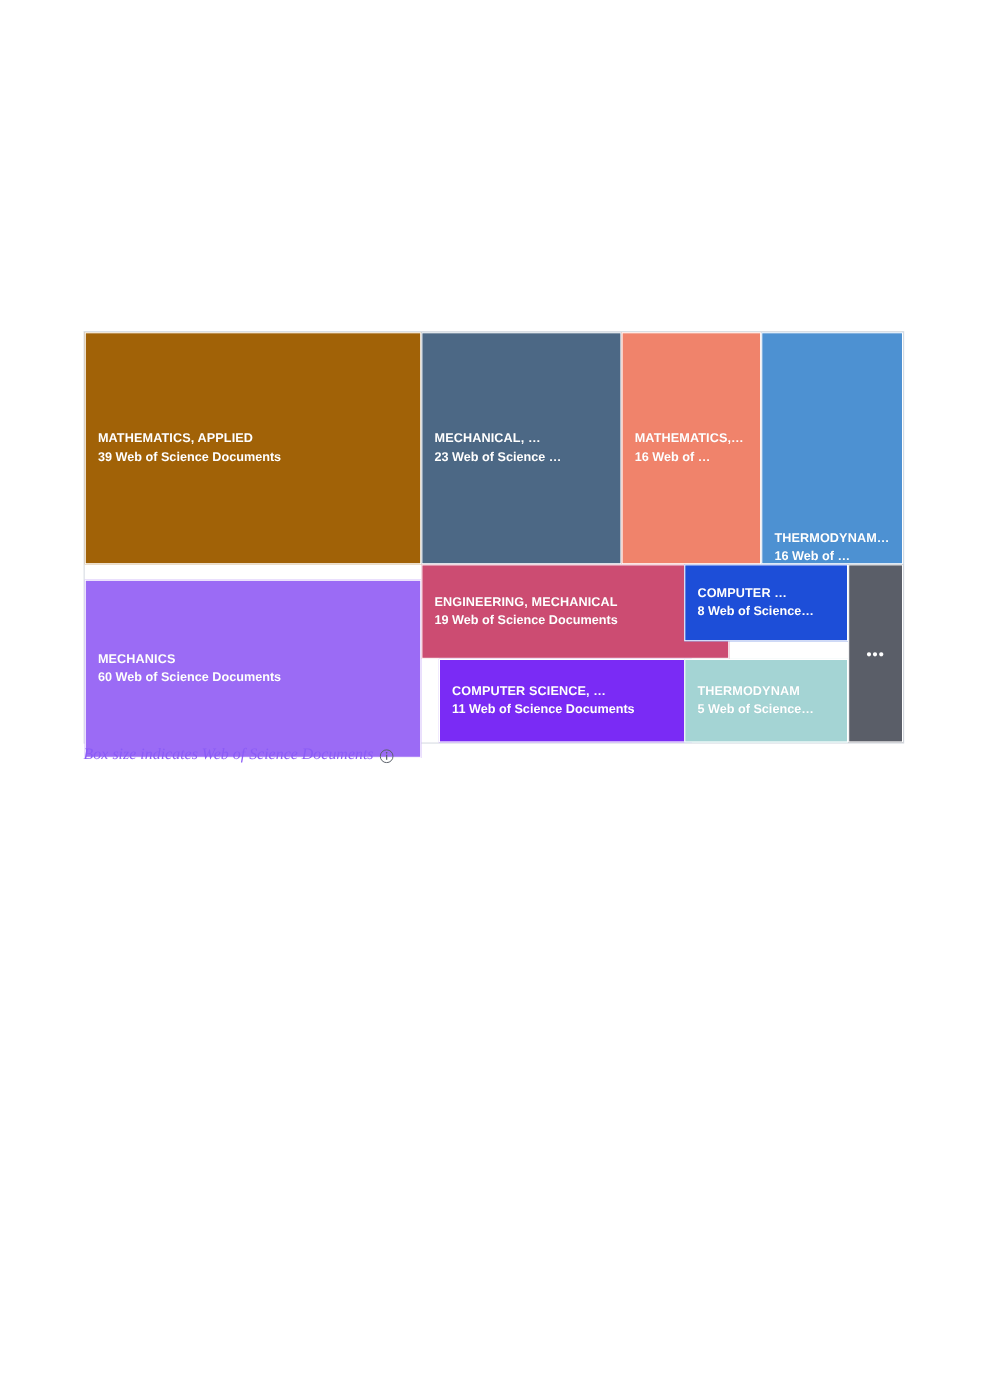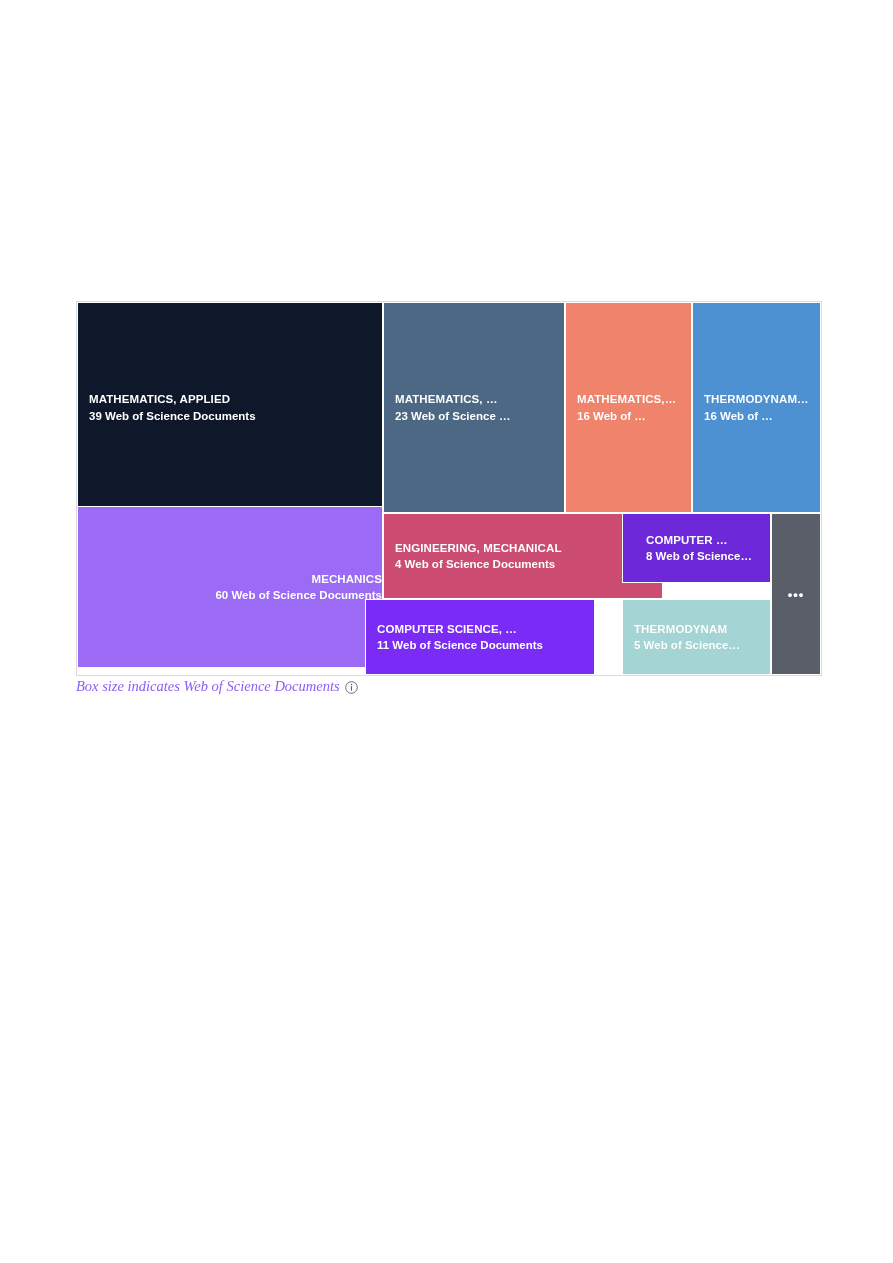--- a/index.html
+++ b/index.html
@@ -110,56 +110,56 @@
     top: 1px;
   }
 </style>
 </head>
 <body>
 
 <div id="treemap-figure">
 
   <div id="treemap-plot">
 
-    <div class="tm-tile" style="left:0px; top:0px; width:306px; height:211px; background:#0f172a;">
+    <div class="tm-tile" style="left:0px; top:0px; width:306px; height:211px; background:#a16207;">
       <div class="tm-label">MATHEMATICS, APPLIED</div>
       <div class="tm-value">39 Web of Science Documents</div>
     </div>
 
     <div class="tm-tile" style="left:306px; top:0px; width:182px; height:211px; background:#4C6885;">
-      <div class="tm-label">MATHEMATICS, …</div>
+      <div class="tm-label">MECHANICAL, …</div>
       <div class="tm-value">23 Web of Science …</div>
     </div>
 
     <div class="tm-tile" style="left:488px; top:0px; width:127px; height:211px; background:#F0836B;justify-content:center;">
       <div class="tm-label">MATHEMATICS,…</div>
       <div class="tm-value">16 Web of …</div>
     </div>
 
-    <div class="tm-tile" style="left:615px; top:0px; width:129px; height:211px; background:#4D91D2;">
+    <div class="tm-tile" style="left:615px; top:0px; width:129px; height:211px; background:#4D91D2;justify-content:flex-end;">
       <div class="tm-label">THERMODYNAM…</div>
       <div class="tm-value">16 Web of …</div>
     </div>
 
-    <div class="tm-tile" style="left:0px; top:204px; width:306px; height:162px; background:#9B6BF5;align-items:flex-end;">
+    <div class="tm-tile" style="left:0px; top:225px; width:306px; height:162px; background:#9B6BF5;">
       <div class="tm-label">MECHANICS</div>
       <div class="tm-value">60 Web of Science Documents</div>
     </div>
 
     <div class="tm-tile" style="left:306px; top:211px; width:280px; height:86px; background:#CC4C72;">
       <div class="tm-label">ENGINEERING, MECHANICAL</div>
-      <div class="tm-value">4 Web of Science Documents</div>
+      <div class="tm-value">19 Web of Science Documents</div>
     </div>
 
-    <div class="tm-tile" style="left:288px; top:297px; width:230px; height:76px; background:#7A2BF5;">
+    <div class="tm-tile" style="left:322px; top:297px; width:230px; height:76px; background:#7A2BF5;">
       <div class="tm-label">COMPUTER SCIENCE, …</div>
       <div class="tm-value">11 Web of Science Documents</div>
     </div>
 
-    <div class="tm-tile" style="left:545px; top:211px; width:149px; height:70px; background:#6d28d9;padding-left:12px;">
+    <div class="tm-tile" style="left:545px; top:211px; width:149px; height:70px; background:#1d4ed8;">
       <div class="tm-label">COMPUTER …</div>
       <div class="tm-value">8 Web of Science…</div>
     </div>
 
     <div class="tm-tile" style="left:545px; top:297px; width:149px; height:76px; background:#A4D4D4;">
       <div class="tm-label">THERMODYNAM</div>
       <div class="tm-value">5 Web of Science…</div>
     </div>
 
     <div class="tm-tile tm-more" style="left:694px; top:211px; width:50px; height:162px; background:#5A5E68;">

